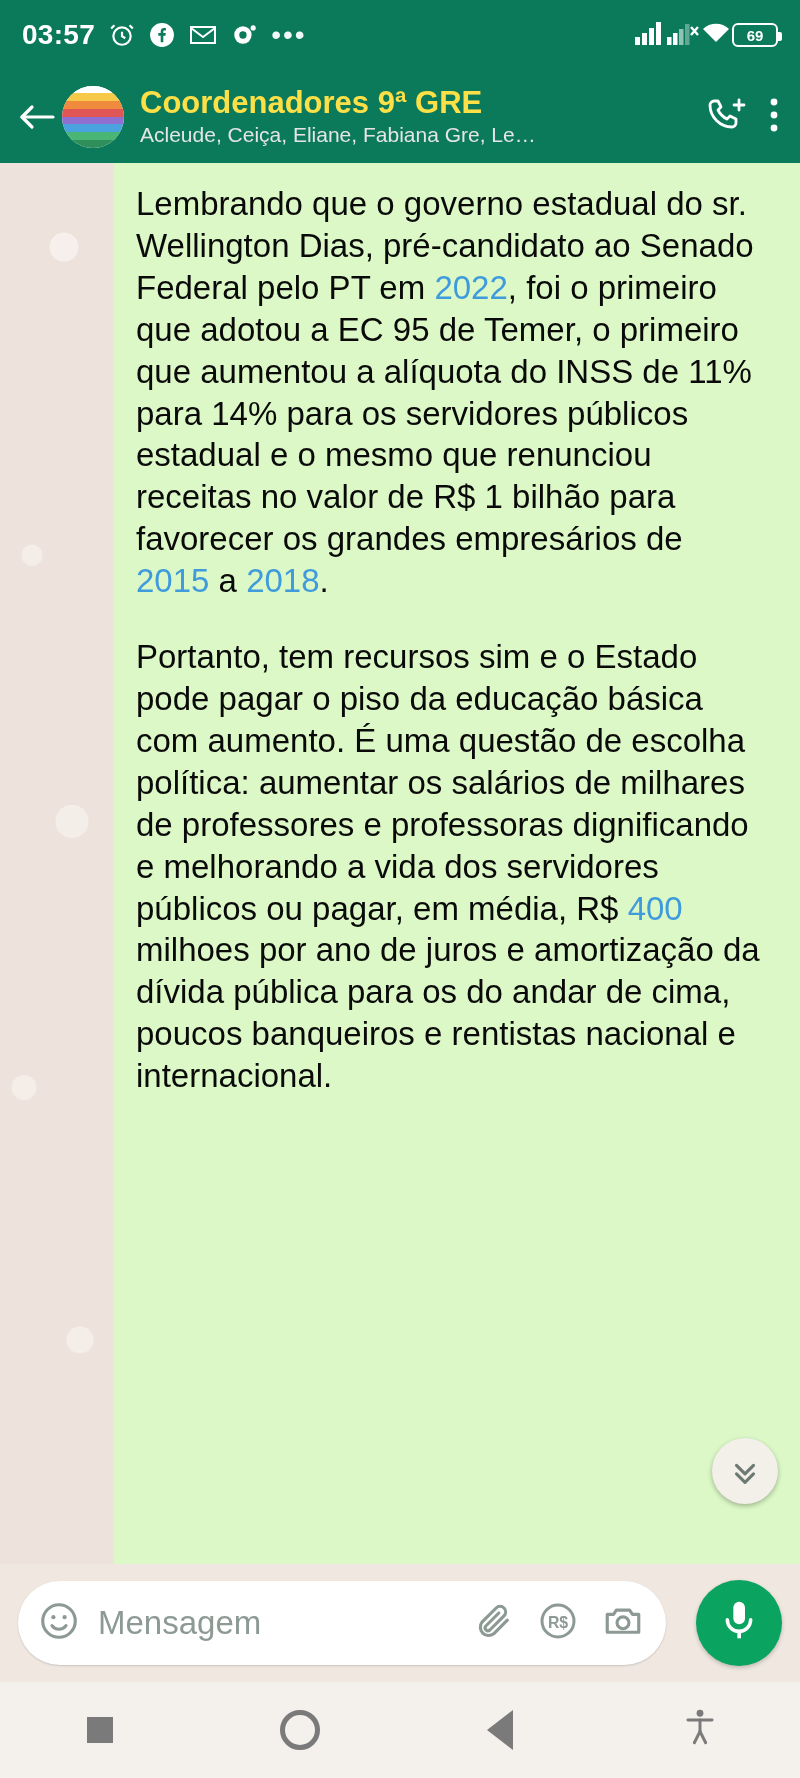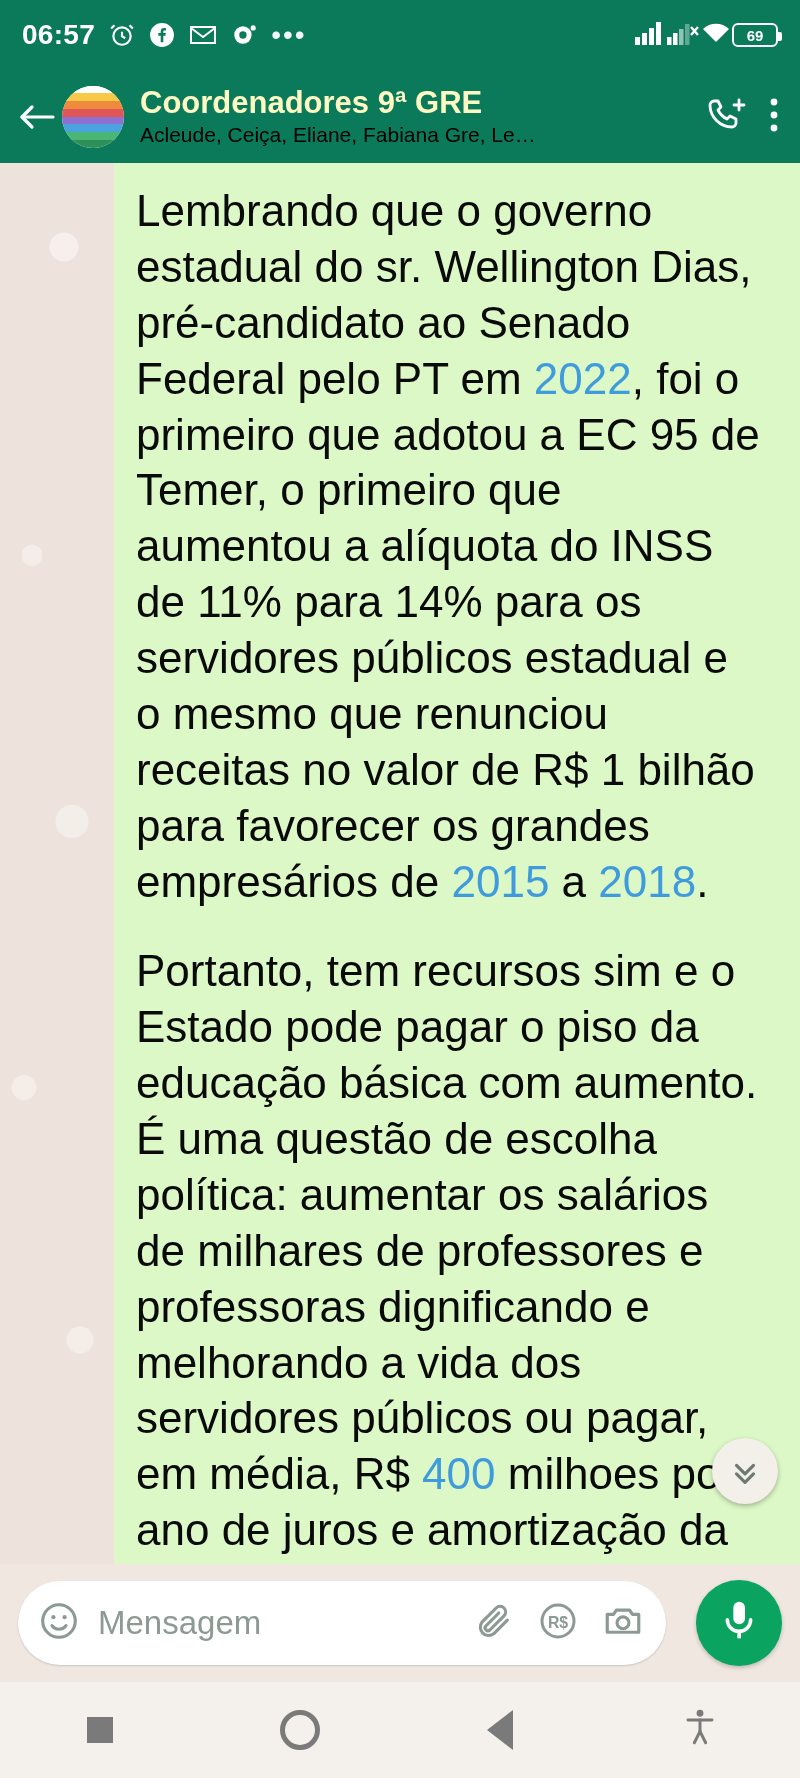--- a/index.html
+++ b/index.html
@@ -60,26 +60,26 @@
   .avatar {
     width: 62px; height: 62px; border-radius: 50%;
     overflow: hidden; flex: 0 0 auto; margin-left: 2px;
     background: #fff; position: relative;
     display: flex; align-items: flex-end; justify-content: center;
   }
   .avatar .stack { width: 100%; height: 100%; display: flex; flex-direction: column; justify-content: flex-end; }
   .avatar .stack i { display: block; height: 9px; }
   .hdr-texts { margin-left: 16px; min-width: 0; flex: 1 1 auto; }
   .hdr-title {
-    font-size: 31px; font-weight: 700; color: #fef9c3;
+    font-size: 31px; font-weight: 700; color: #fde047;
     white-space: nowrap; overflow: hidden; text-overflow: ellipsis;
     line-height: 1.12;
   }
   .hdr-sub {
-    font-size: 21px; color: #000000; margin-top: 3px;
+    font-size: 21px; color: #e5e5e5; margin-top: 3px;
     white-space: nowrap; overflow: hidden; text-overflow: ellipsis;
     line-height: 1.15;
   }
   .hdr-actions { display: flex; align-items: center; gap: 22px; margin-left: 14px; flex: 0 0 auto; }
 
   
   .chat-body {
     position: relative;
     flex: 1 1 auto;
     background: #eee3dc;
@@ -102,21 +102,21 @@
   .bubble-wrap {
     position: absolute;
     left: 114px; right: 0; top: 0; bottom: 0;
     display: flex;
   }
   .bubble {
     background: #dcf8c6;
     width: 100%;
     padding: 20px 40px 10px 22px;
     color: #0a0a0a;
-    font-size: 44px;
+    font-size: 33px;
     line-height: 1.27;
     border-top-left-radius: 0;
   }
   .bubble p { margin: 0; }
   .bubble p + p { margin-top: 34px; }
   .lnk { color: #3f9bdc; }
 
   
   .scroll-down {
     position: absolute;
@@ -181,21 +181,21 @@
     border-right: 26px solid #7a7a7a;
   }
 </style>
 </head>
 <body>
 
 <div id="app">
 
   <div class="statusbar">
     <div class="status-left">
-      <div class="status-clock">06:57</div>
+      <div class="status-clock">03:57</div>
       <span class="sicon">
         <svg width="26" height="26" viewBox="0 0 24 24" fill="none" stroke="#fff" stroke-width="2">
           <circle cx="12" cy="13" r="8"></circle>
             <path d="M12 9v4l3 2"></path>
             <path d="M5 3L2 6"></path>
             <path d="M19 3l3 3"></path>
         </svg>
       </span>
       <span class="sicon">
         <svg width="26" height="26" viewBox="0 0 24 24">

